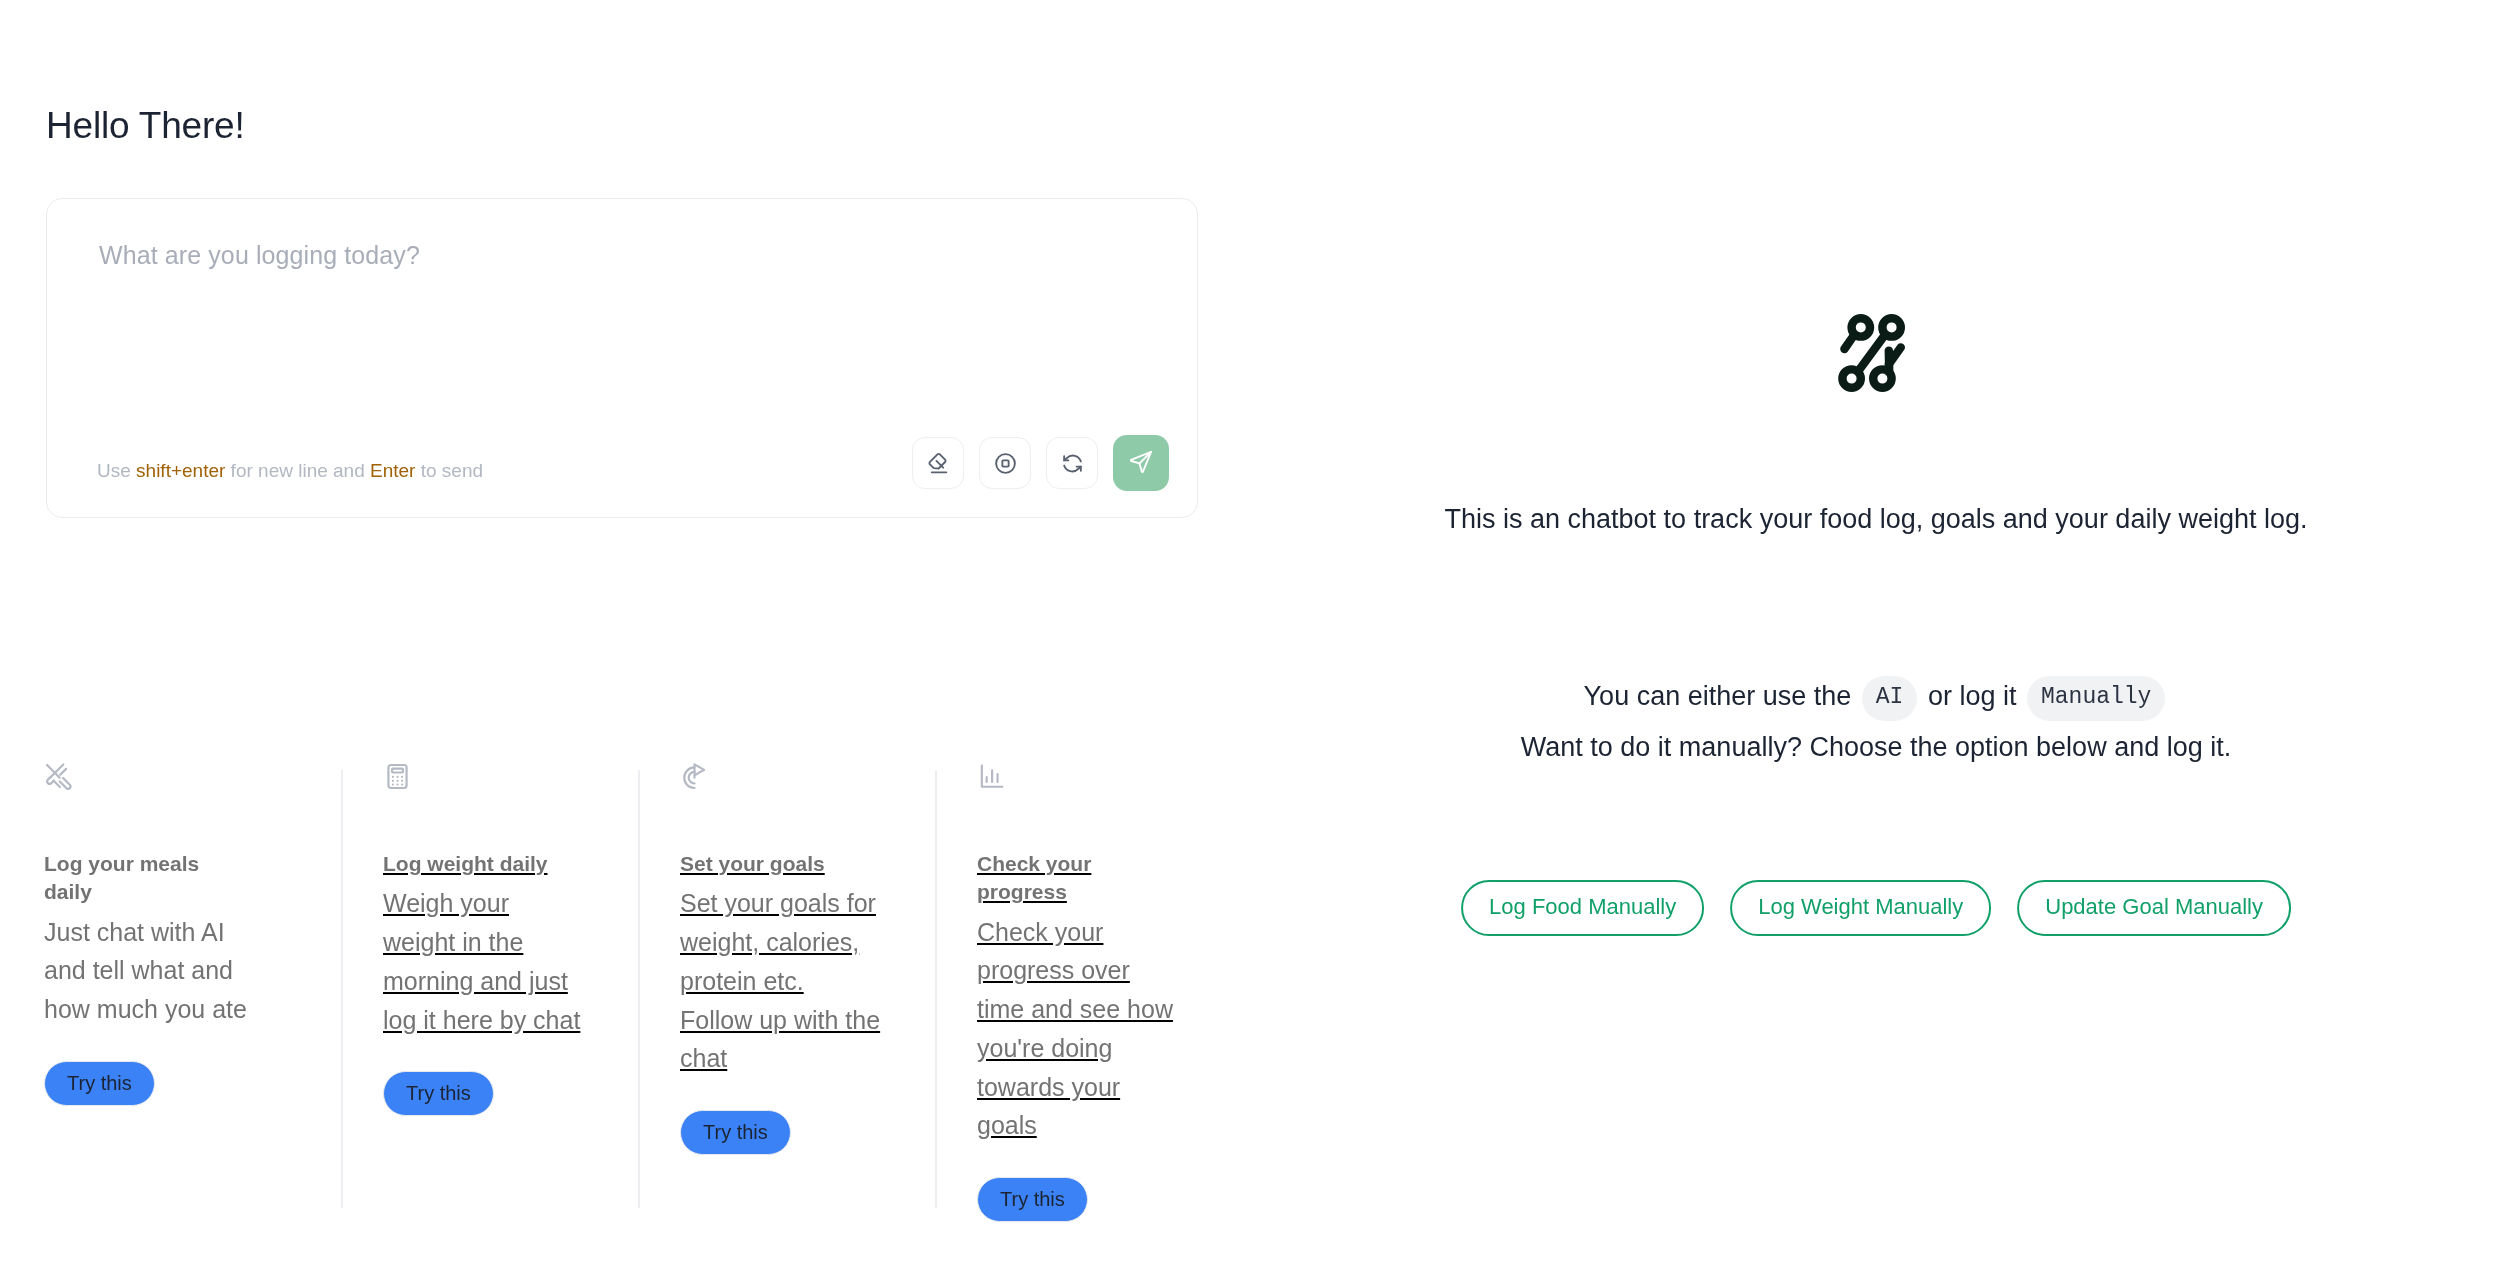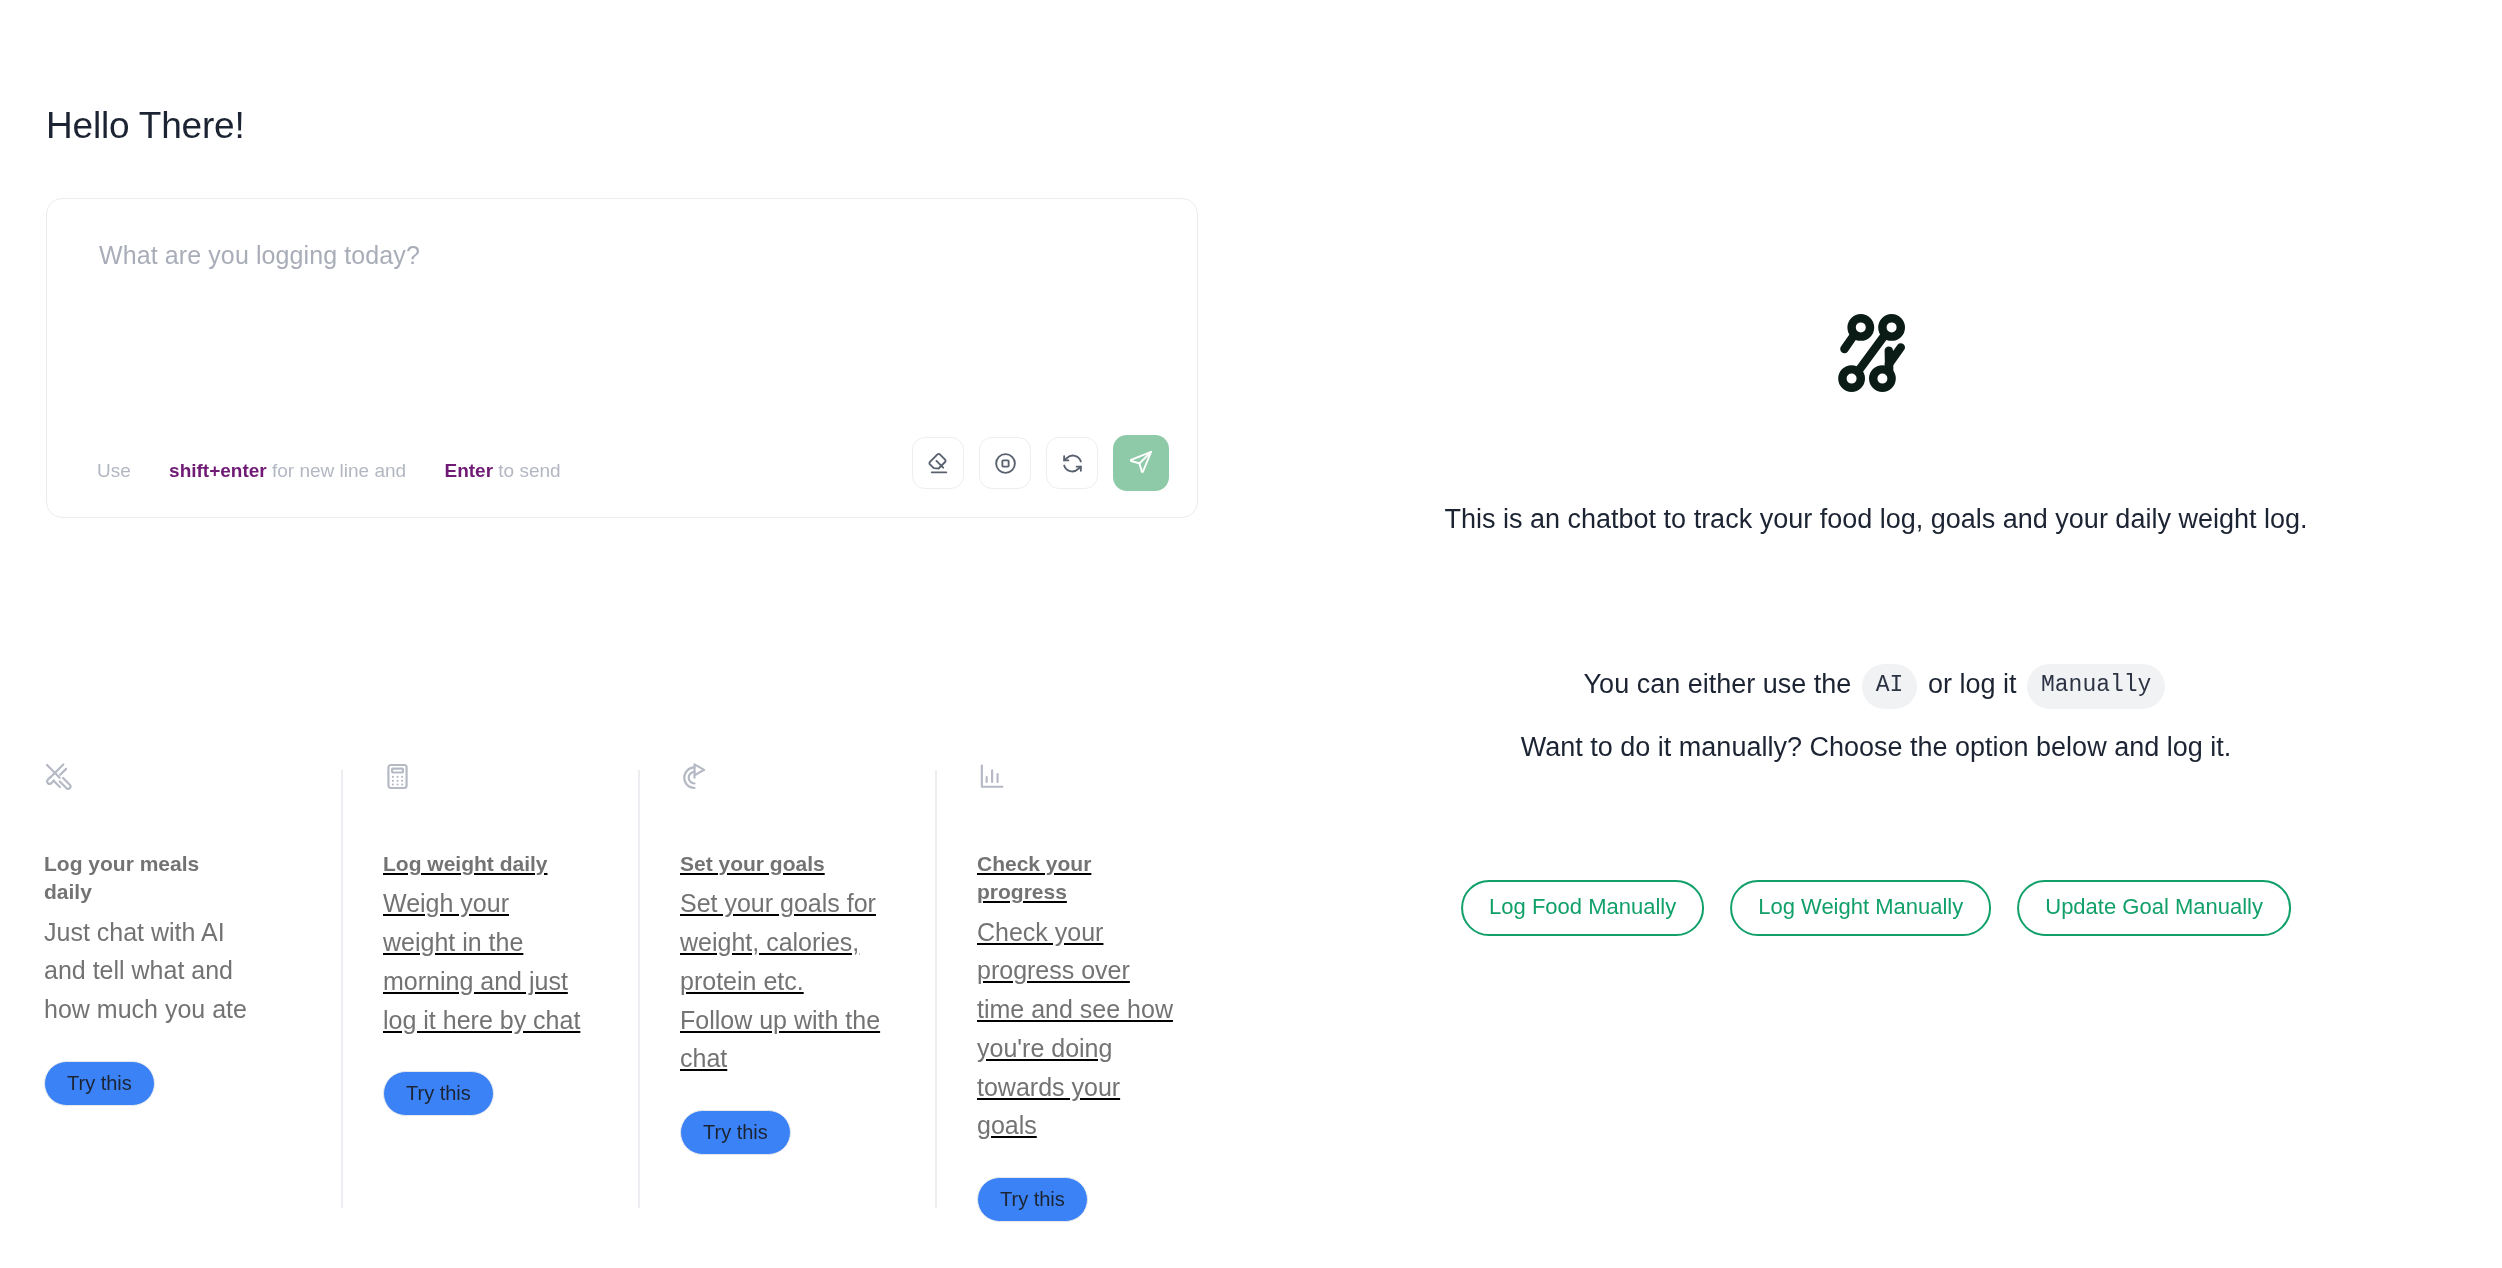--- a/index.html
+++ b/index.html
@@ -64,23 +64,22 @@
 
   .composer-hint {
     position: absolute;
     left: 50px;
     bottom: 35px;
     font-size: 19px;
     color: #b2b7c2;
     white-space: nowrap;
   }
   .composer-hint b {
-    color: #701a75;
-    font-weight: 700;
-    margin-left: 33px;
+    color: #a16207;
+    font-weight: 400;
   }
 
   .composer-actions {
     position: absolute;
     right: 28px;
     bottom: 26px;
     display: flex;
     align-items: center;
     gap: 15px;
   }
@@ -219,21 +218,21 @@
   }
   .chip {
     display: inline-block;
     background: #f1f2f4;
     border-radius: 999px;
     padding: 4px 14px 6px;
     font-family: "Liberation Mono", monospace;
     font-size: 23px;
     color: #2c3444;
     vertical-align: 2px;
-    margin: 4px 3px;
+    margin: 16px 3px;
   }
 
   .manual-prompt {
     position: absolute;
     left: 50%;
     transform: translateX(-50%);
     top: 732px;
     width: 1100px;
     text-align: center;
     font-size: 27px;

